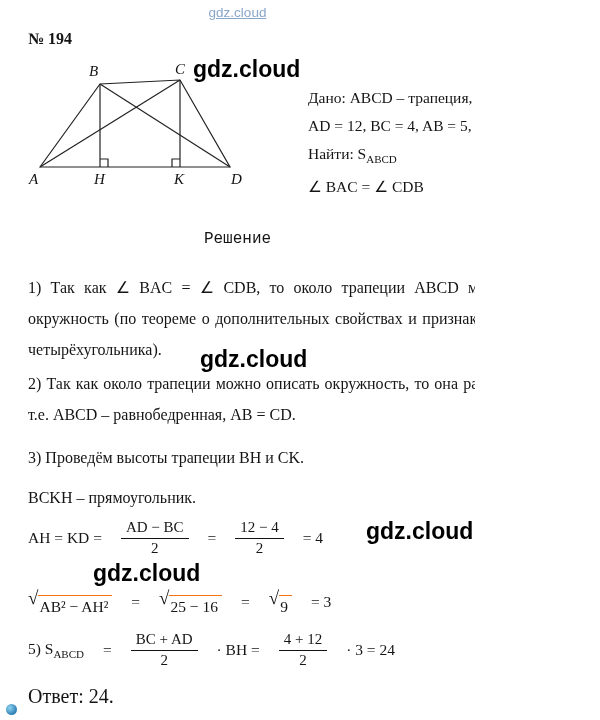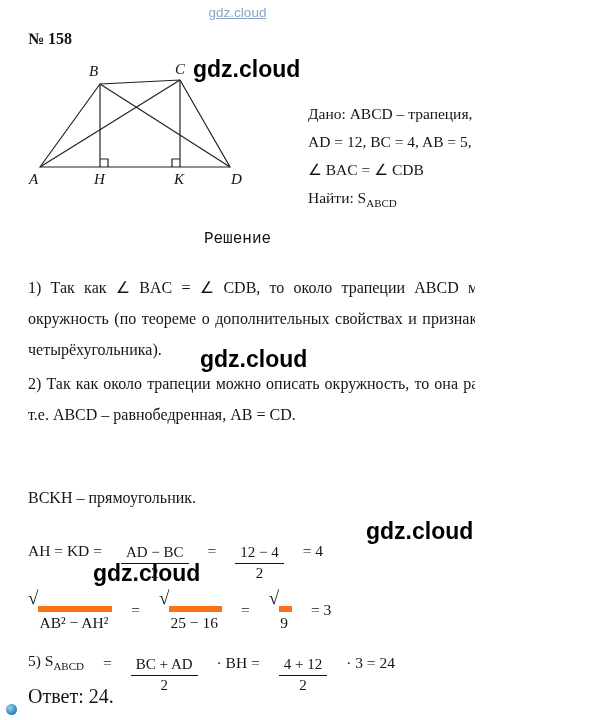--- a/index.html
+++ b/index.html
@@ -21,21 +21,21 @@
   }
   #wm1 { top:56px;  left:193px; }
   #wm2 { top:346px; left:200px; }
   #wm3 { top:518px; left:366px; }
   #wm4 { top:560px; left:93px;  }
   .diagram { position:absolute; left:28px; top:62px; }
   .diagram text {
     font-family:"Liberation Serif", serif; font-style:italic; font-size:15px; fill:#111;
   }
   .given {
-    position:absolute; left:308px; top:100px; font-size:15.5px; line-height:28px;
+    position:absolute; left:308px; top:84px; font-size:15.5px; line-height:28px;
   }
   .given sub, .f-row sub { font-size:11px; }
   .sol-heading {
     position:absolute; top:230px; left:0; width:100%; text-align:center; font-size:16px;font-family:Liberation Mono, monospace;
   }
   .para {
     position:absolute; left:28px; width:548px; font-size:16px;
     line-height:31px; text-align:justify;
   }
   #step1 { top:272px; }
@@ -43,40 +43,40 @@
   #step3 { top:442px; text-align:left; }
   #rectnote { top:482px; text-align:left; }
   .f-row {
     position:absolute; left:28px; display:flex; align-items:center; gap:19px;
     font-size:15.5px;
   }
   #f-ah   { top:518px; }
   #f-st4  { top:588px; }
   #f-st5  { top:630px; }
   .frac { display:inline-flex; flex-direction:column; align-items:center;
-          font-size:15px; line-height:1.3;margin-top:25px; }
+          font-size:15px; line-height:1.3; }
   .frac .num { border-bottom:1px solid #111; padding:0 5px; }
   .frac .den { padding:0 5px; }
   .sqrt { display:inline-flex; align-items:flex-start; }
   .sqrt .rad { font-size:19px; line-height:1; font-style:normal; }
-  .sqrt .radicand { border-top:6px solid #f97316; padding:2px 4px 0 1px; margin-top:18px; }
+  .sqrt .radicand { border-top:1px solid #f97316; padding:2px 4px 0 1px; margin-top:7px; }
   .answer { position:absolute; left:28px; top:685px; font-size:20px; }
   .logo-dot {
     position:absolute; left:6px; bottom:5px; width:11px; height:11px; border-radius:50%;
     background: radial-gradient(circle at 35% 35%, #8fd4ef 0%, #2d7fb8 70%, #1b5e8f 100%);
   }
 </style>
 </head>
 <body>
 
 <div class="page">
 
   <span class="wm-top">gdz.cloud</span>
 
-  <div class="problem-number">№ 158</div>
+  <div class="problem-number">№ 194</div>
 
   <div class="wm-big" id="wm1">gdz.cloud</div>
   <div class="wm-big" id="wm2">gdz.cloud</div>
   <div class="wm-big" id="wm3">gdz.cloud</div>
   <div class="wm-big" id="wm4">gdz.cloud</div>
 
   <svg class="diagram" width="222" height="128" viewBox="0 0 222 128">
     <g stroke="#222" stroke-width="1.2" fill="none">
       <path d="M12 105 L72 22 L152 18 L202 105 Z"></path>
       <path d="M12 105 L152 18"></path>
@@ -90,28 +90,29 @@
     <text x="61" y="14">B</text>
     <text x="147" y="12">C</text>
     <text x="203" y="122">D</text>
     <text x="66" y="122">H</text>
     <text x="146" y="122">K</text>
   </svg>
 
   <div class="given">
     <div>Дано: ABCD – трапеция,</div>
     <div>AD = 12, BC = 4, AB = 5,</div>
+    <div><span>Найти: S</span><sub>ABCD</sub></div>
     <div>∠ BAC = ∠ CDB</div>
-    <div><span>Найти: S</span><sub>ABCD</sub></div>
   </div>
 
   <div class="sol-heading">Решение</div>
 
   <div class="para" id="step1">1) Так как ∠ BAC = ∠ CDB, то около трапеции ABCD можно описать окружность (по теореме о дополнительных свойствах и признаках вписанного четырёхугольника).</div>
   <div class="para" id="step2">2) Так как около трапеции можно описать окружность, то она равнобедренная, т.е. ABCD – равнобедренная, AB = CD.</div>
+  <div class="para" id="step3">3) Проведём высоты трапеции BH и CK.</div>
   <div class="para" id="rectnote">BCKH – прямоугольник.</div>
 
   <div class="f-row" id="f-ah">
     <span>AH = KD =</span>
     <span class="frac">
       <span class="num">AD − BC</span>
       <span class="den">2</span>
     </span>
     <span>=</span>
     <span class="frac">

